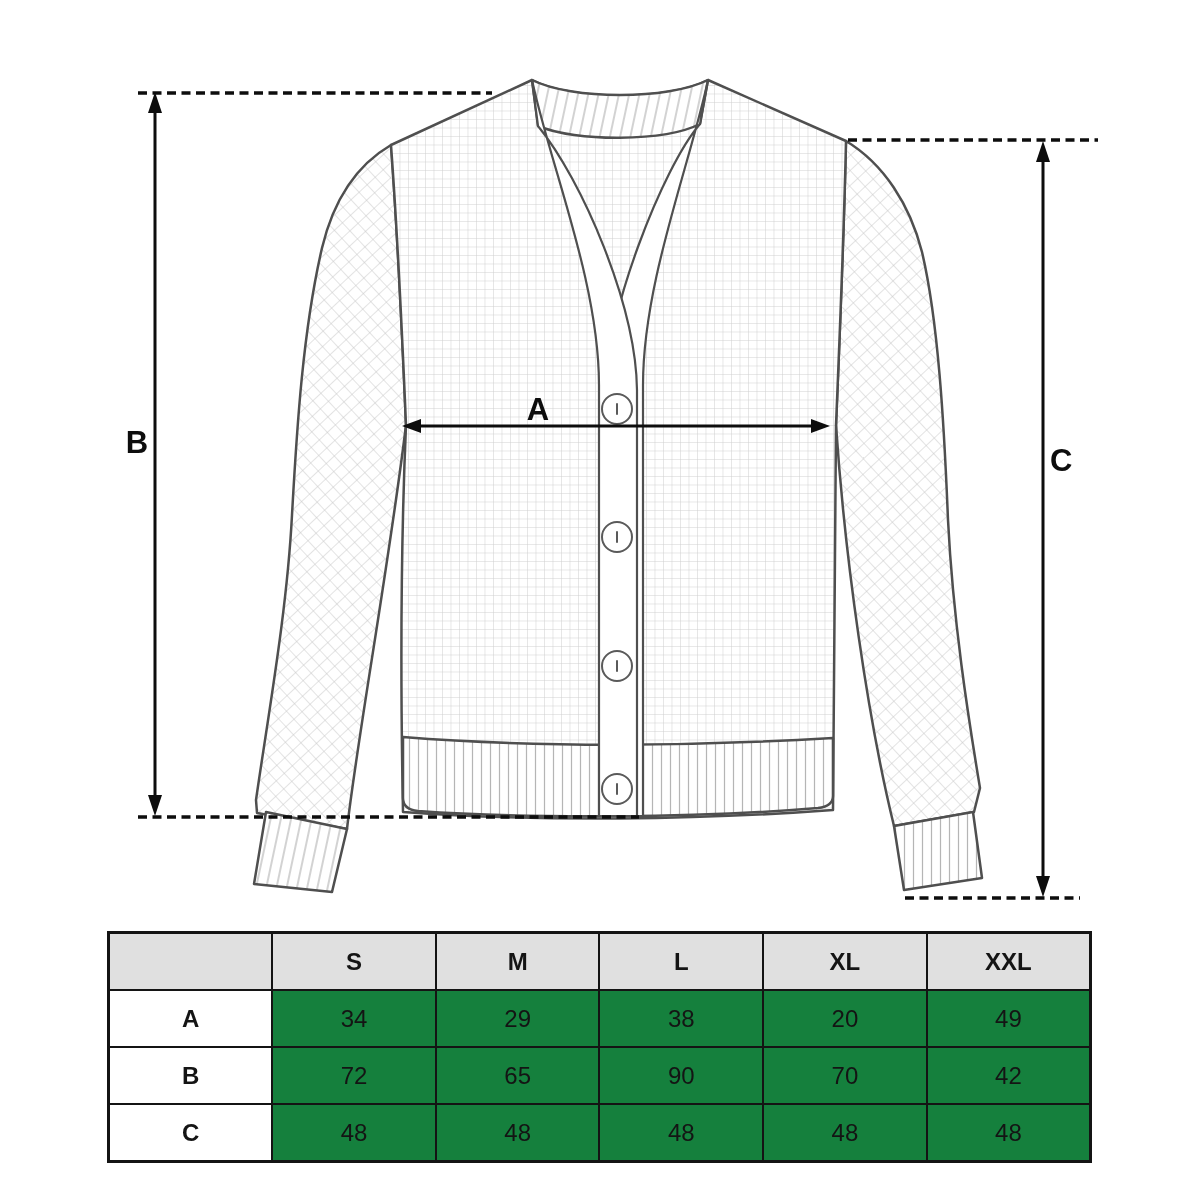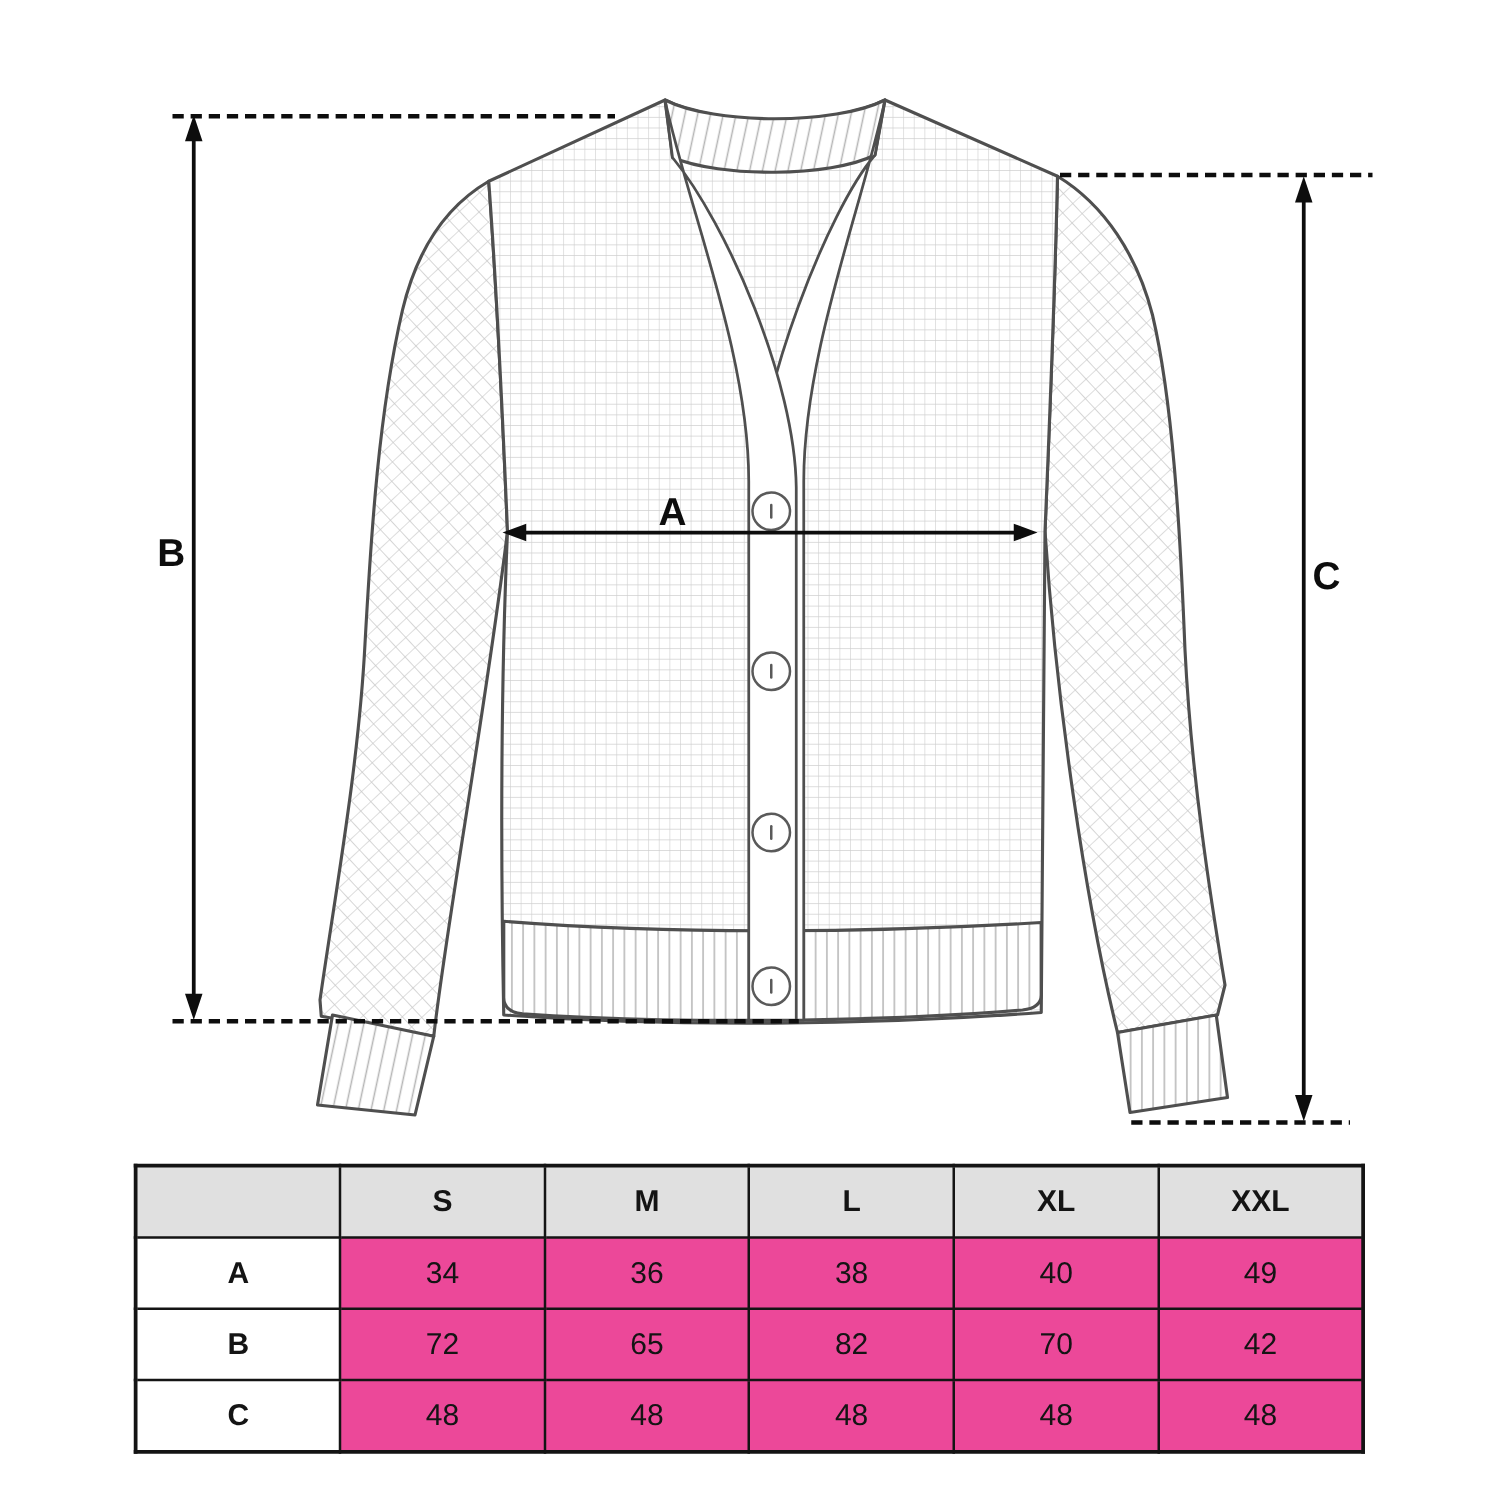--- a/index.html
+++ b/index.html
@@ -47,21 +47,21 @@
   }
   table.size-table thead th {
     background: #e0e0e0;
     font-weight: bold;
   }
   table.size-table tbody th {
     background: #ffffff;
     font-weight: bold;
   }
   table.size-table tbody td {
-    background: #ec4899;
+    background: #15803d;
     font-weight: normal;
   }
 </style>
 </head>
 <body>
 
 <div class="canvas">
 
   <svg class="diagram-svg" width="1200" height="920" viewBox="0 0 1200 920">
     <defs>
@@ -168,30 +168,30 @@
         <th>M</th>
         <th>L</th>
         <th>XL</th>
         <th>XXL</th>
       </tr>
     </thead>
     <tbody>
       <tr>
         <th>A</th>
         <td>34</td>
-        <td>36</td>
+        <td>29</td>
         <td>38</td>
-        <td>40</td>
+        <td>20</td>
         <td>49</td>
       </tr>
       <tr>
         <th>B</th>
         <td>72</td>
         <td>65</td>
-        <td>82</td>
+        <td>90</td>
         <td>70</td>
         <td>42</td>
       </tr>
       <tr>
         <th>C</th>
         <td>48</td>
         <td>48</td>
         <td>48</td>
         <td>48</td>
         <td>48</td>

